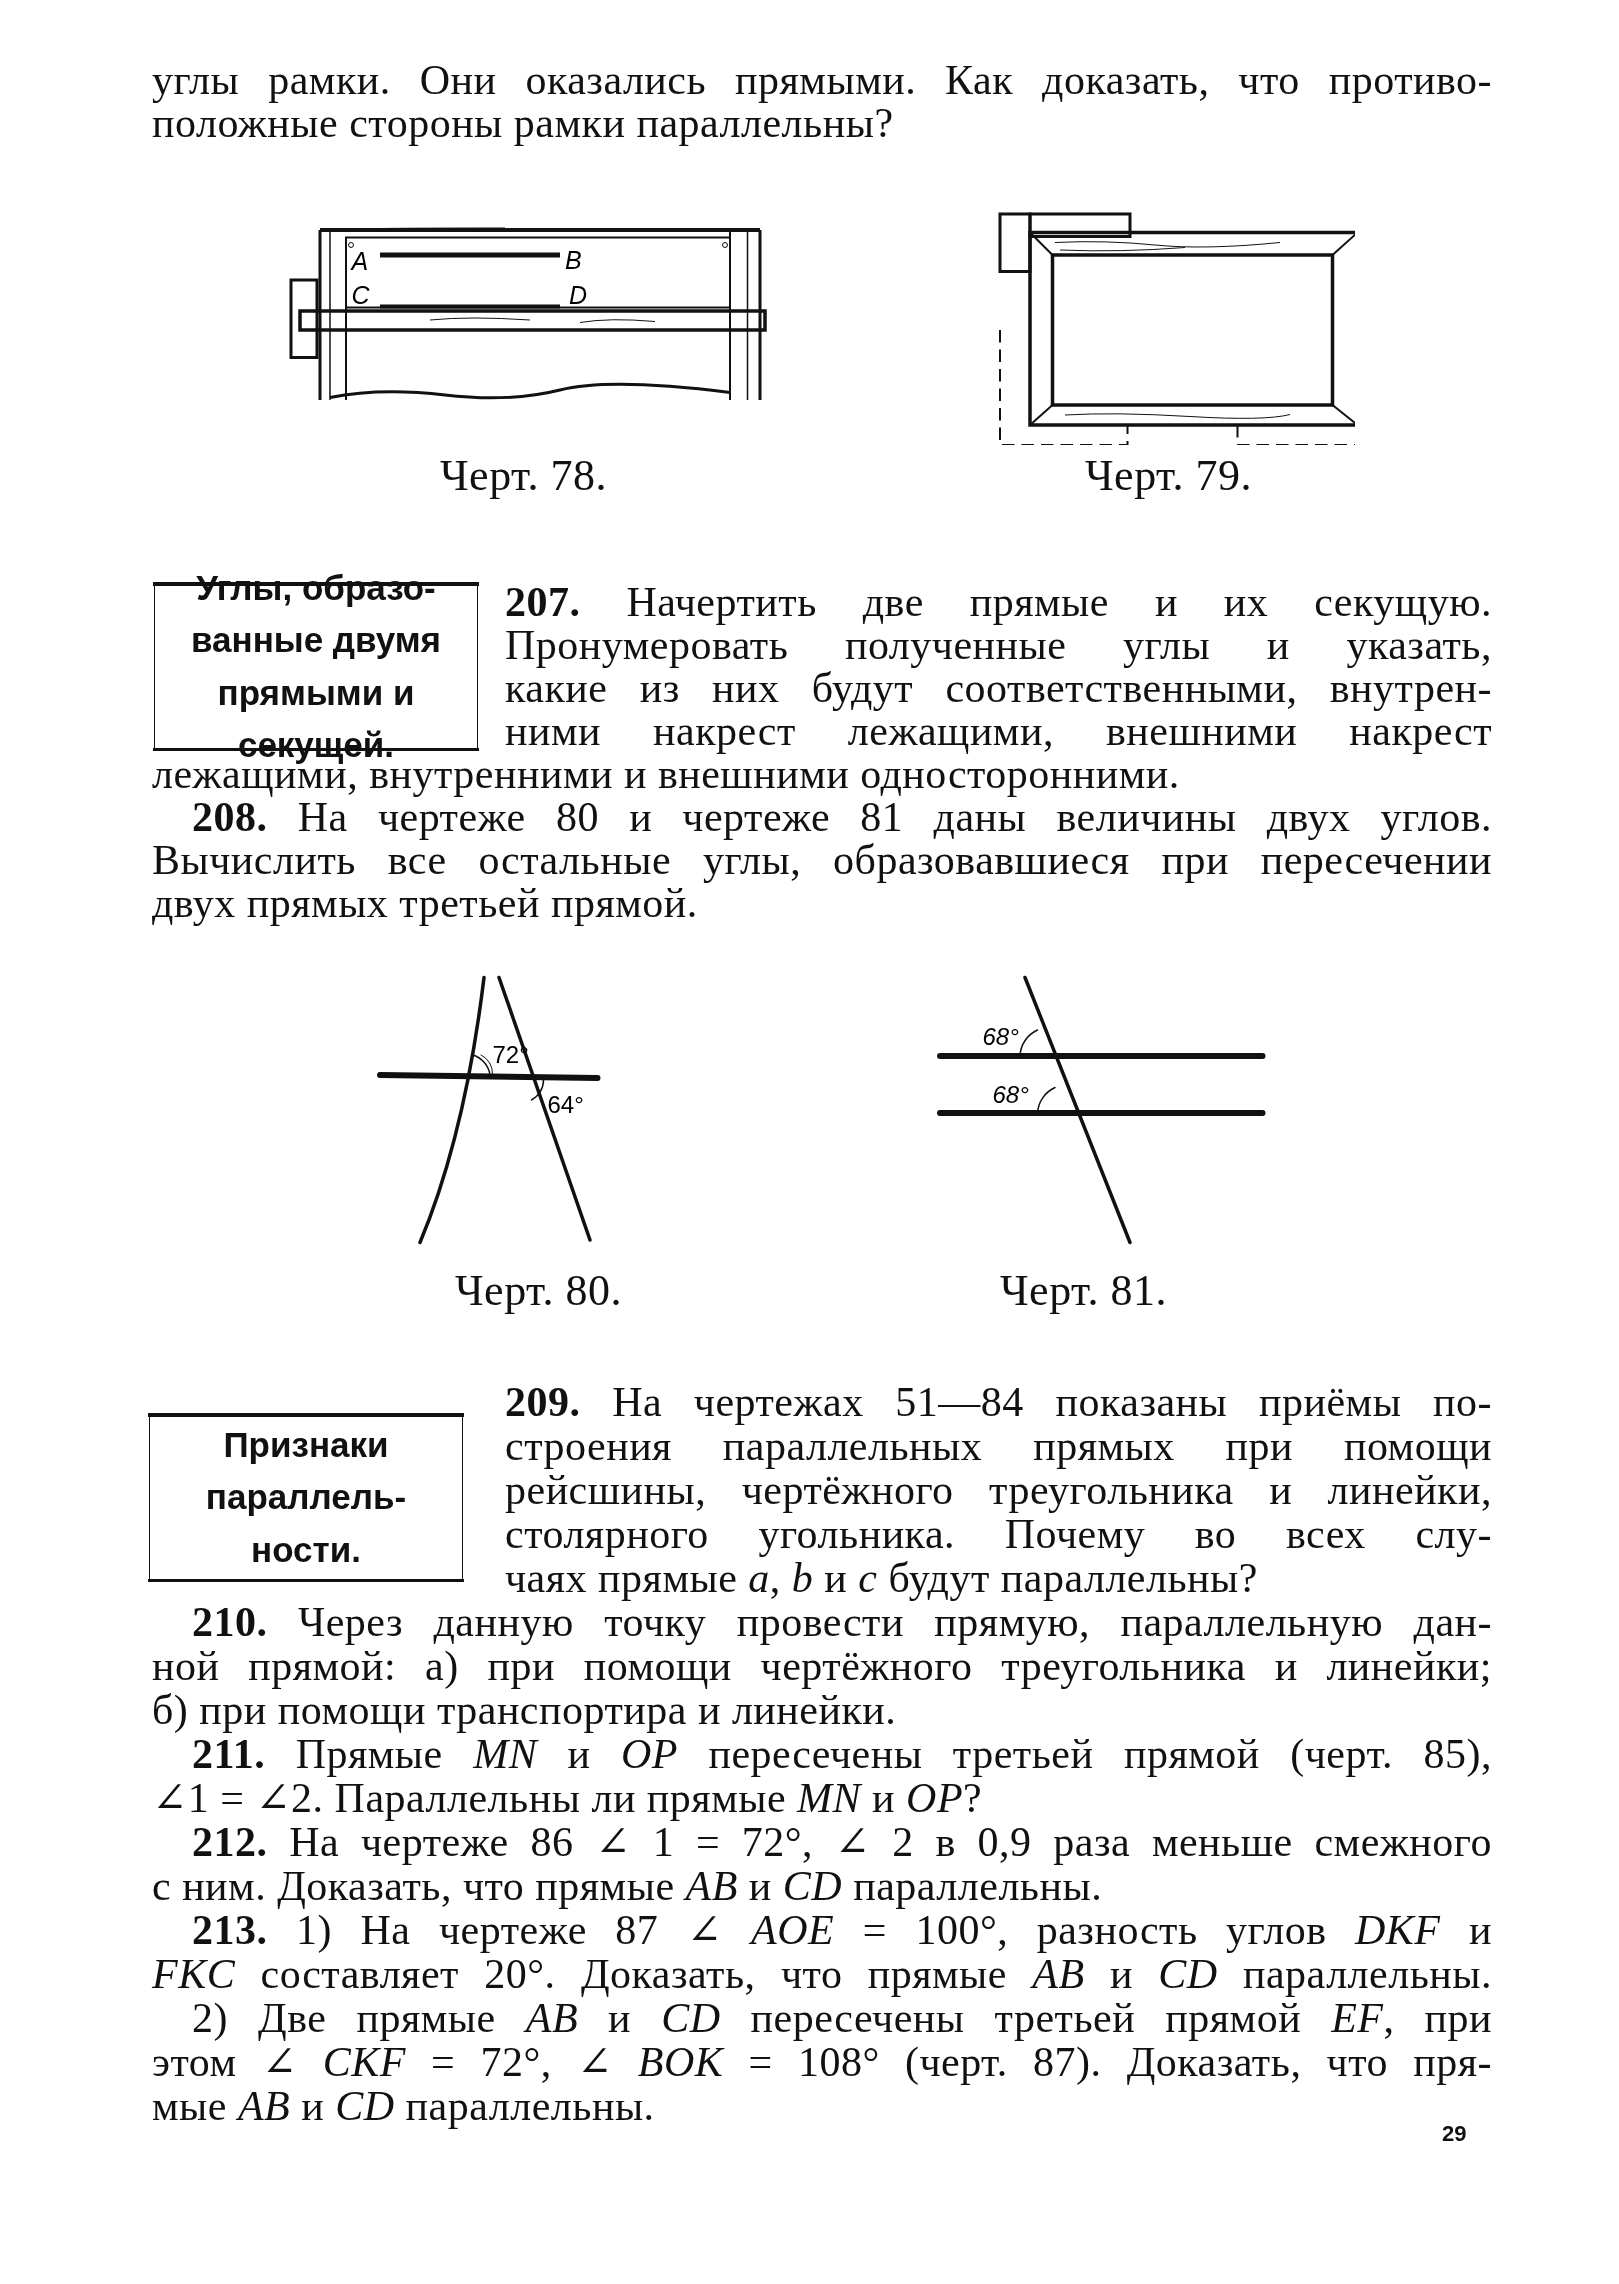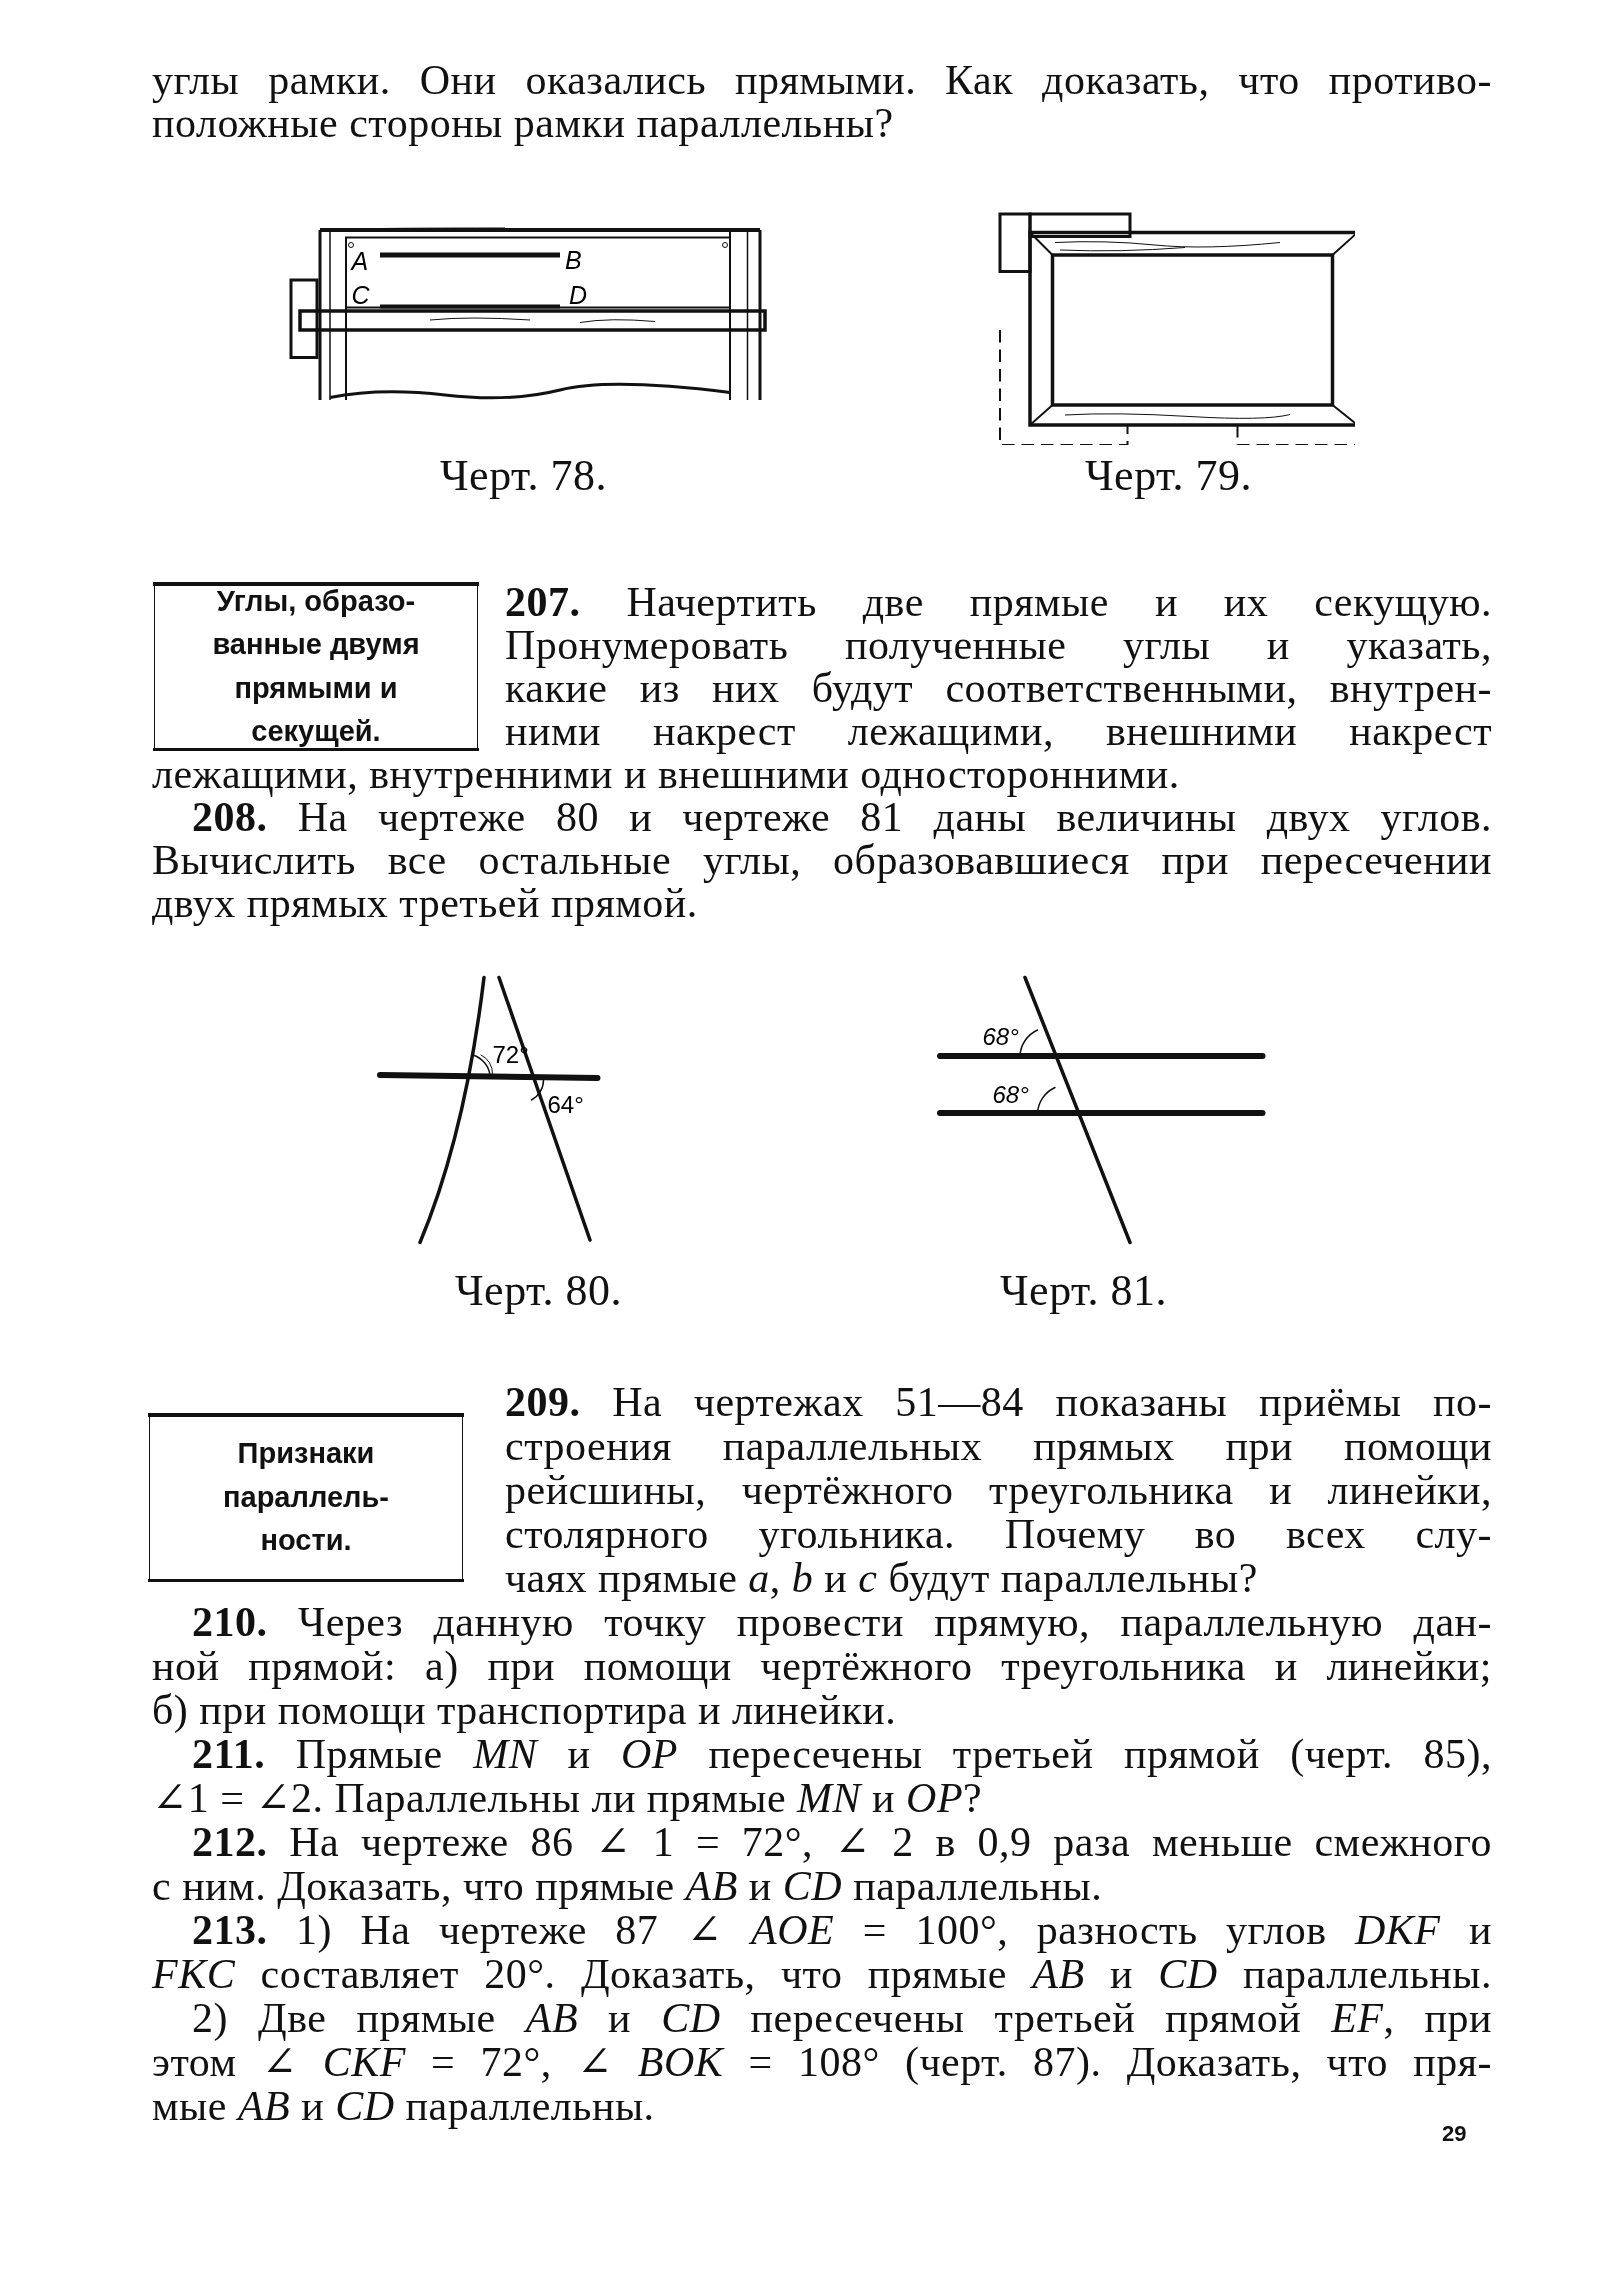--- a/index.html
+++ b/index.html
@@ -15,21 +15,21 @@
   }
   .line.last { text-align-last: left; }
   .line.indent { left: 192px; width: 1300px; }
   .line.narrow { left: 505px; width: 987px; }
   b.num { font-weight: bold; margin-top: 12px; }
   i.v { font-style: italic; }
   .sidebox {
     position: absolute; border-left: 1.5px solid #111; border-right: 1.5px solid #111;
     display: flex; align-items: center; justify-content: center;
     text-align: center; font-family: "Liberation Sans", "DejaVu Sans", sans-serif;
-    font-weight: bold; font-size: 29px; line-height: 1.5;
+    font-weight: bold; font-size: 35px; line-height: 1.5;
   }
   .sidebox::before, .sidebox::after {
     content: ""; position: absolute; left: -2px; right: -2px; height: 3.5px; background: #111;
   }
   .sidebox::before { top: -2px; }
   .sidebox::after { bottom: -2px; }
   .caption {
     position: absolute; font-size: 44px; letter-spacing: 0.5px; white-space: nowrap;
   }
   .fig { position: absolute; }

